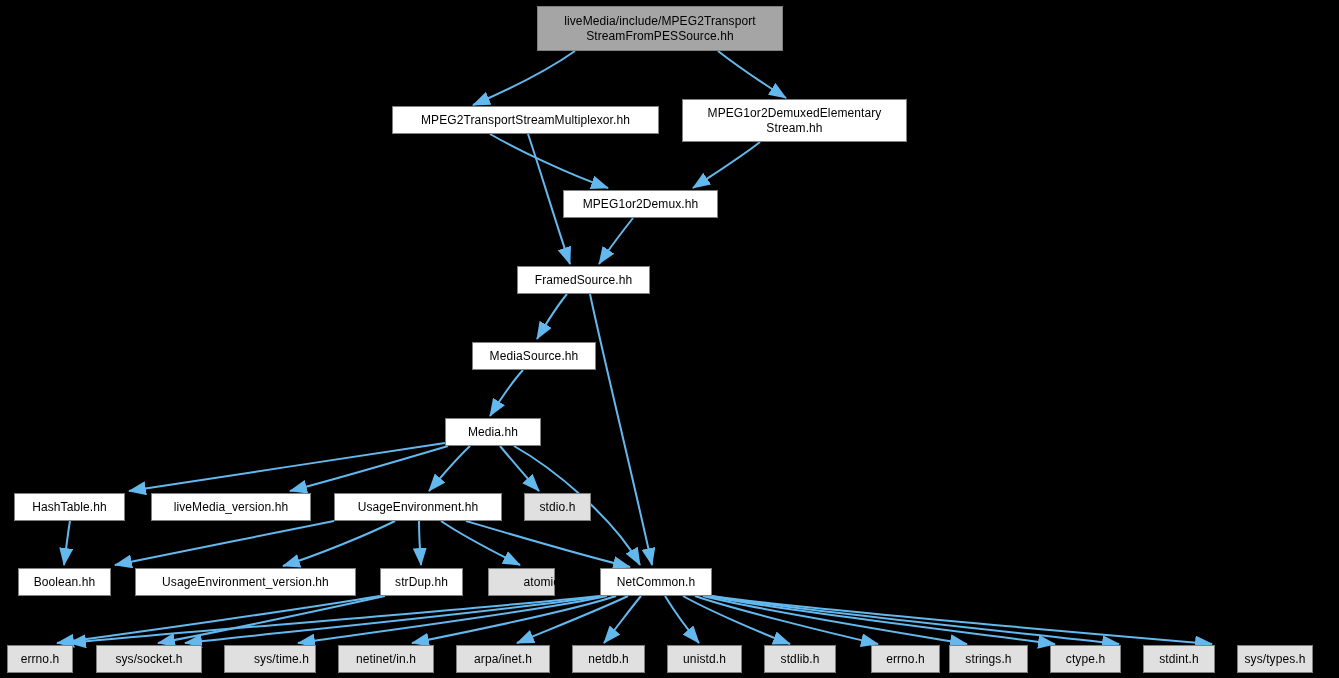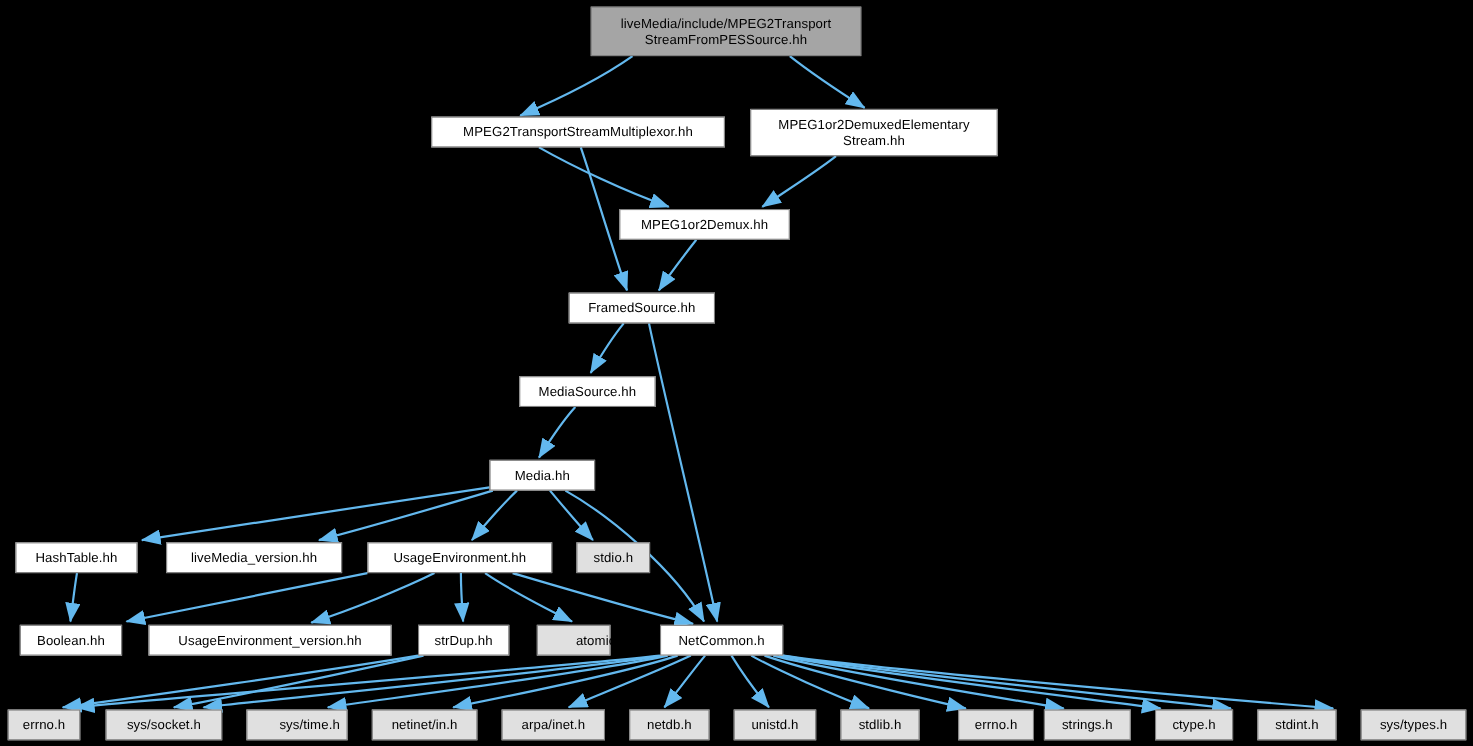--- a/index.html
+++ b/index.html
@@ -127,16 +127,16 @@
       <div class="node-box fill-gray" title="sys/time.h" style="left: 224px; top: 645px; width: 92px; height: 28px; padding-left: 23px;"><span class="node-label">sys/time.h</span></div>
       <div class="node-box fill-gray" title="netinet/in.h" style="left: 338px; top: 645px; width: 96px; height: 28px;"><span class="node-label">netinet/in.h</span></div>
       <div class="node-box fill-gray" title="arpa/inet.h" style="left: 456px; top: 645px; width: 94px; height: 28px;"><span class="node-label">arpa/inet.h</span></div>
       <div class="node-box fill-gray" title="netdb.h" style="left: 572px; top: 645px; width: 73px; height: 28px;"><span class="node-label">netdb.h</span></div>
       <div class="node-box fill-gray" title="unistd.h" style="left: 667px; top: 645px; width: 75px; height: 28px;"><span class="node-label">unistd.h</span></div>
       <div class="node-box fill-gray" title="stdlib.h" style="left: 764px; top: 645px; width: 72px; height: 28px;"><span class="node-label">stdlib.h</span></div>
       <div class="node-box fill-gray" title="errno.h" style="left: 858px; top: 645px; width: 69px; height: 28px; margin-left: 13px;"><span class="node-label">errno.h</span></div>
       <div class="node-box fill-gray" title="strings.h" style="left: 949px; top: 645px; width: 79px; height: 28px;"><span class="node-label">strings.h</span></div>
       <div class="node-box fill-gray" title="ctype.h" style="left: 1050px; top: 645px; width: 71px; height: 28px;"><span class="node-label">ctype.h</span></div>
       <div class="node-box fill-gray" title="stdint.h" style="left: 1143px; top: 645px; width: 72px; height: 28px;"><span class="node-label">stdint.h</span></div>
-      <div class="node-box fill-gray" title="sys/types.h" style="left: 1237px; top: 645px; width: 96px; height: 28px;"><span class="node-label">sys/types.h</span></div>
+      <div class="node-box fill-gray" title="sys/types.h" style="left: 1237px; top: 645px; width: 76px; height: 28px;"><span class="node-label">sys/types.h</span></div>
     </div>
 
 </div>
 
 </body></html>

